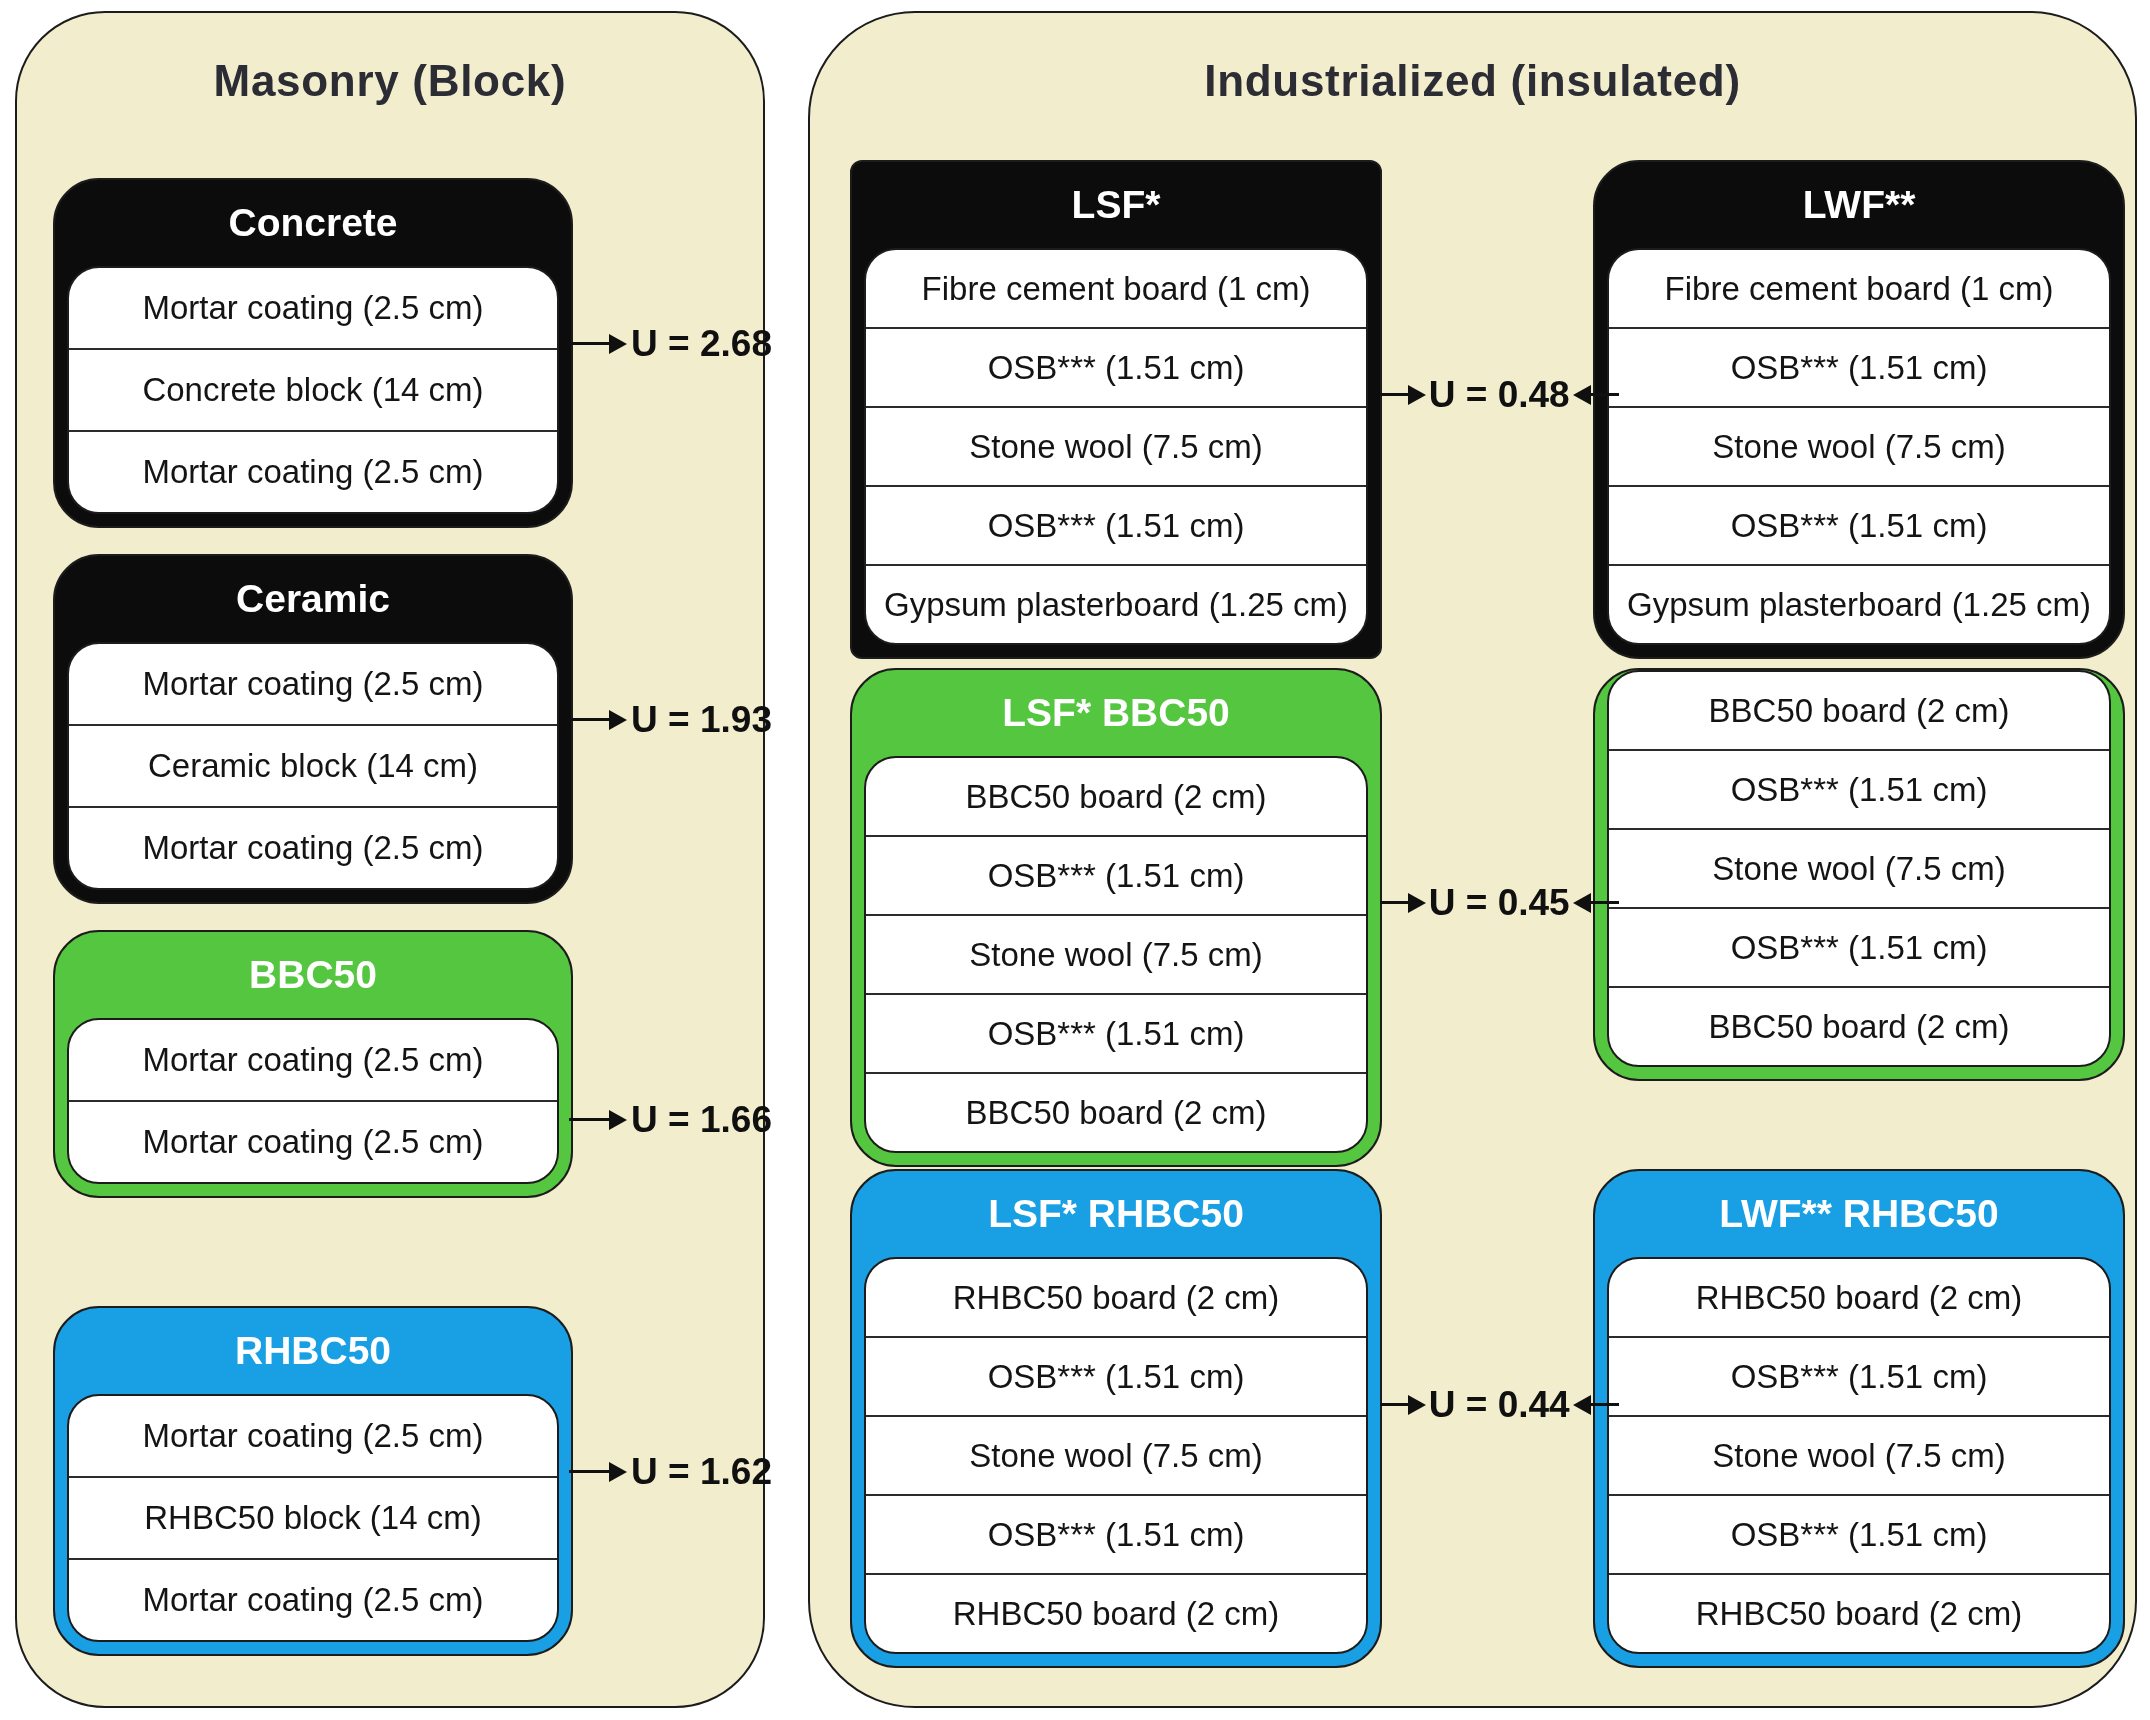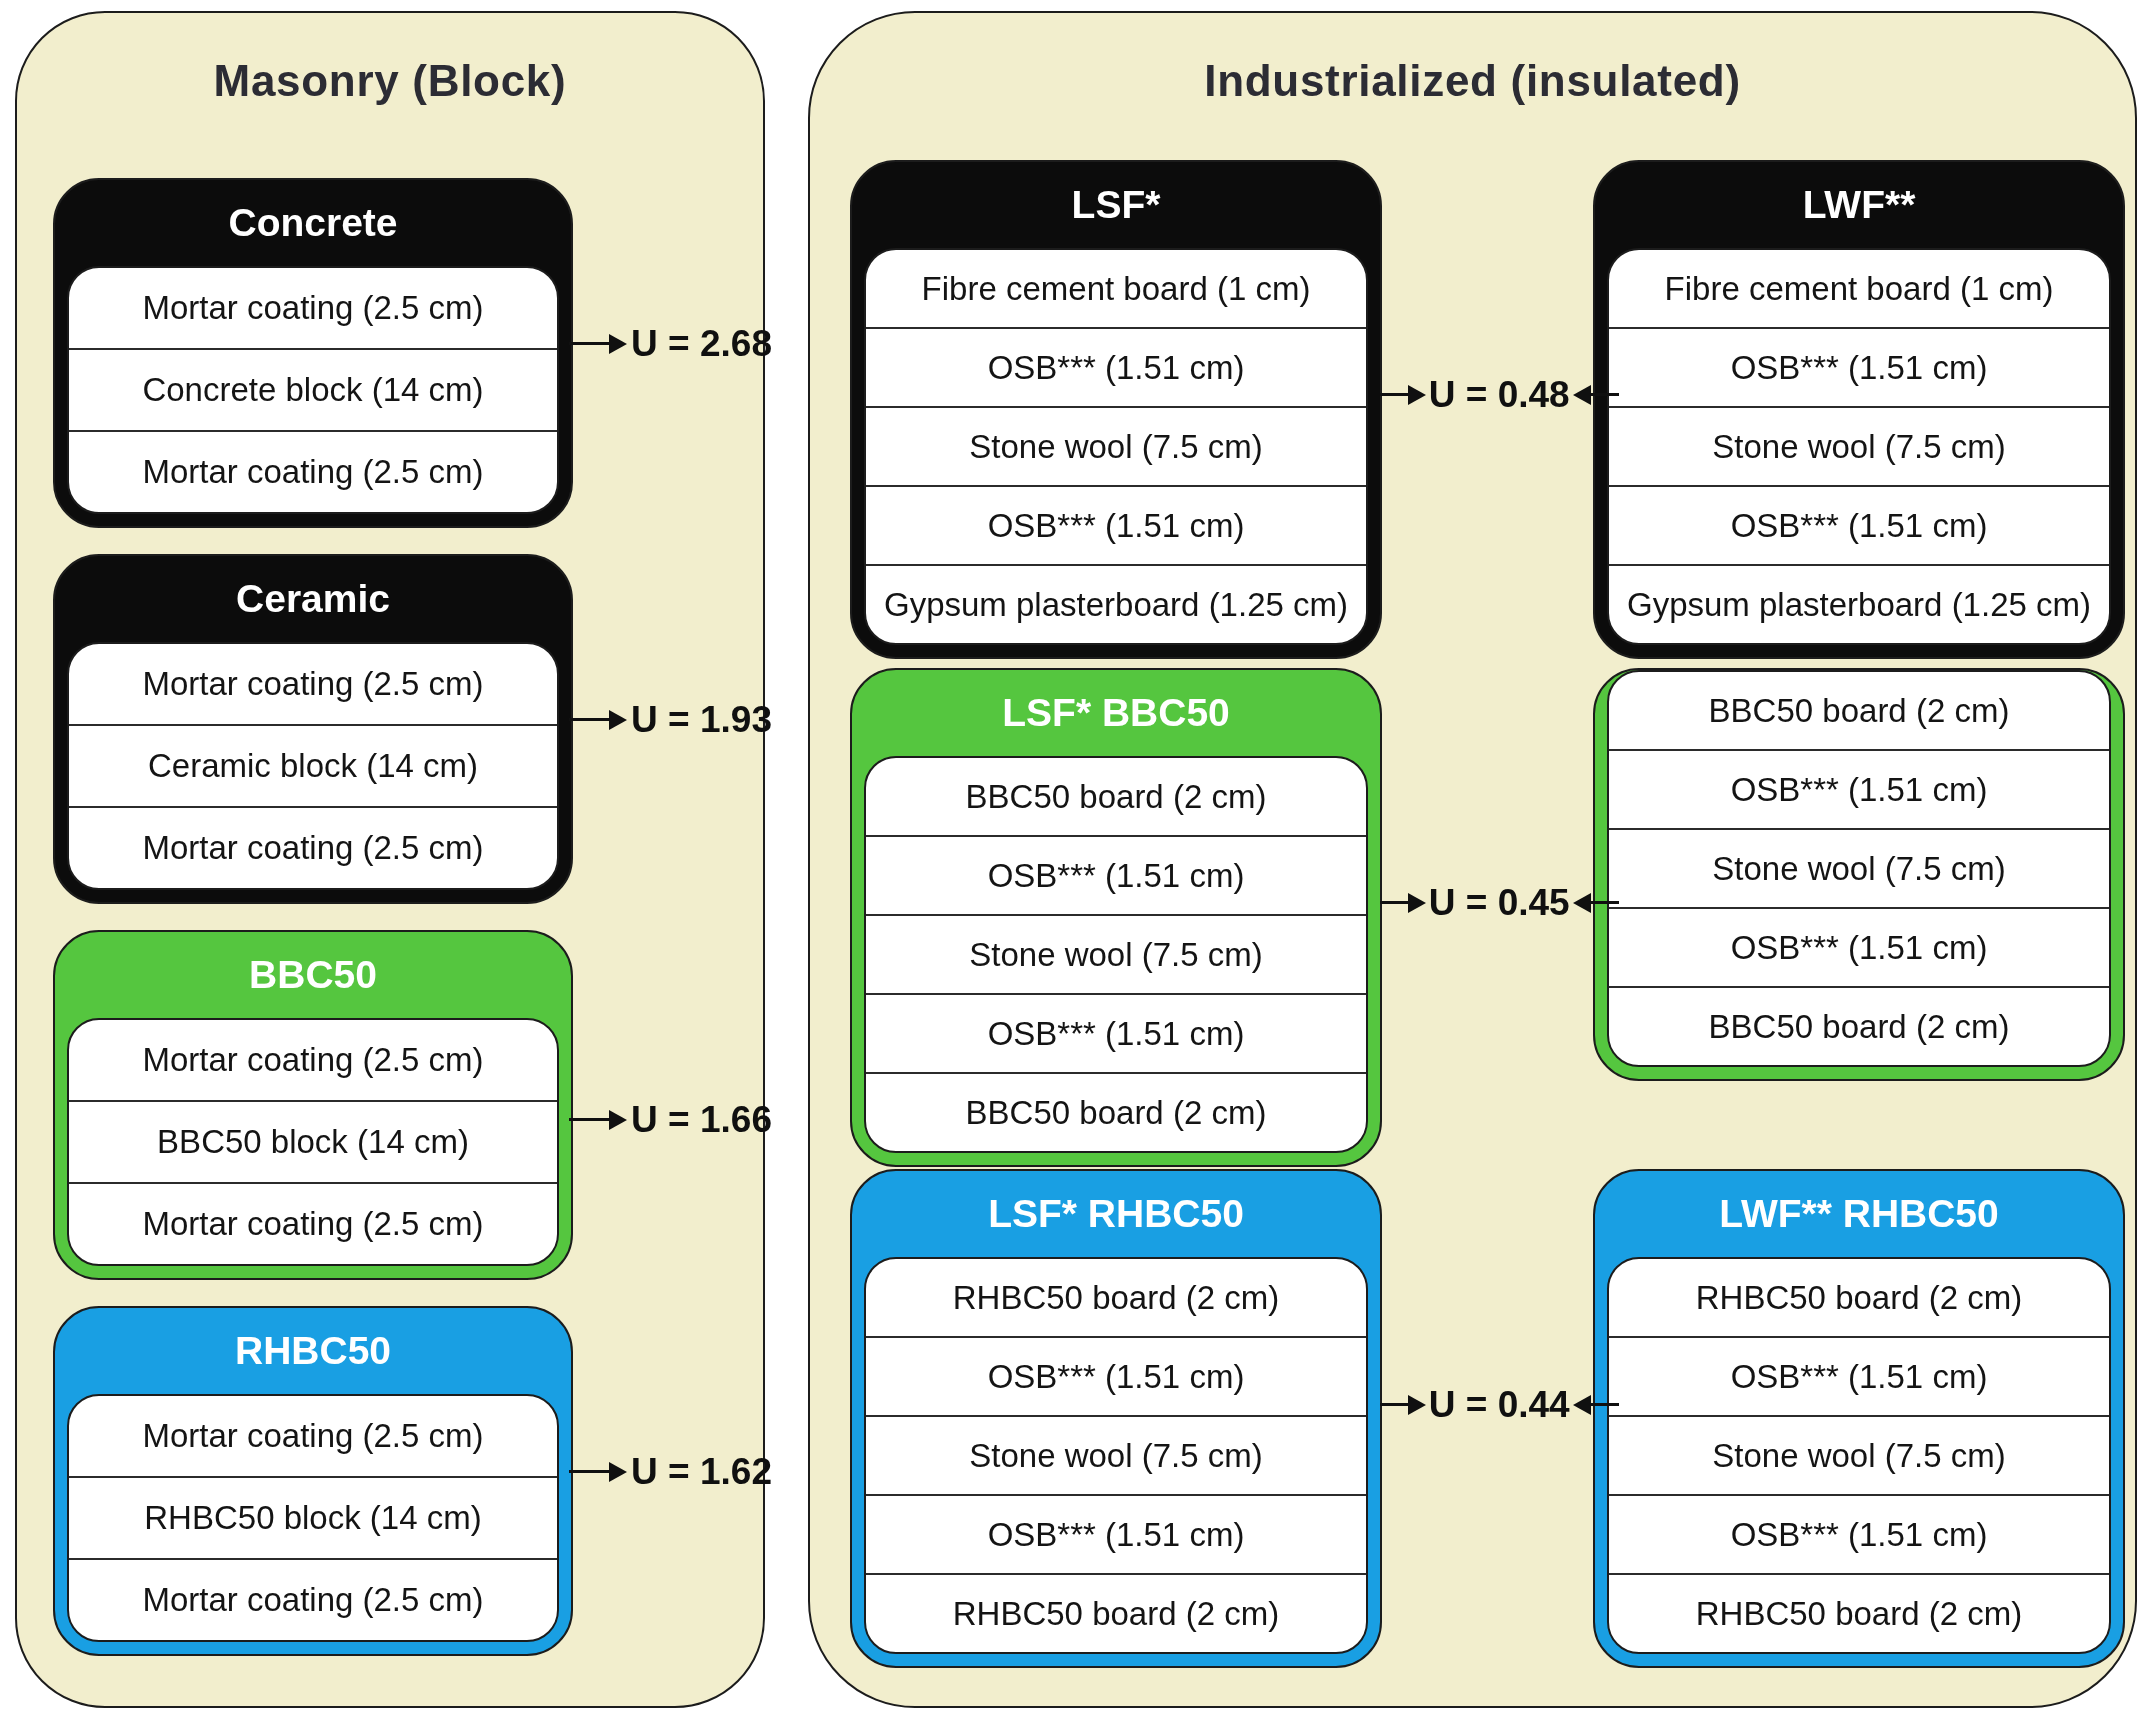--- a/index.html
+++ b/index.html
@@ -79,21 +79,20 @@
     <div class="u-row m-u" style="top:686px;">
       <div class="arrow-line"></div>
       <div class="ah-r"></div>
       <div class="u-text">U = 1.93</div>
     </div>
 
     <div class="card m-card tone-green" style="top:917px;">
       <div class="card-head">BBC50</div>
       <div class="card-body">
         <div class="layer m-layer">Mortar coating (2.5 cm)</div>
-        <div class="layer m-layer">BBC50 block (14 cm)</div>
         <div class="layer m-layer">Mortar coating (2.5 cm)</div>
       </div>
     </div>
     <div class="u-row m-u" style="top:1086px;">
       <div class="arrow-line"></div>
       <div class="ah-r"></div>
       <div class="u-text">U = 1.66</div>
     </div>
 
     <div class="card m-card tone-blue" style="top:1293px;">
@@ -107,21 +106,21 @@
     <div class="u-row m-u" style="top:1438px;">
       <div class="arrow-line"></div>
       <div class="ah-r"></div>
       <div class="u-text">U = 1.62</div>
     </div>
   </div>
 
   <div class="panel panel-industrial">
     <div class="panel-title">Industrialized (insulated)</div>
 
-    <div class="card i-card col-a tone-black" style="top:147px;">
+    <div class="card i-card col-a tone-black" style="top:147px;border-radius:12px;">
       <div class="card-head">LSF*</div>
       <div class="card-body">
         <div class="layer i-layer">Fibre cement board (1 cm)</div>
         <div class="layer i-layer">OSB*** (1.51 cm)</div>
         <div class="layer i-layer">Stone wool (7.5 cm)</div>
         <div class="layer i-layer">OSB*** (1.51 cm)</div>
         <div class="layer i-layer">Gypsum plasterboard (1.25 cm)</div>
       </div>
     </div>
     <div class="card i-card col-b tone-black" style="top:147px;">

